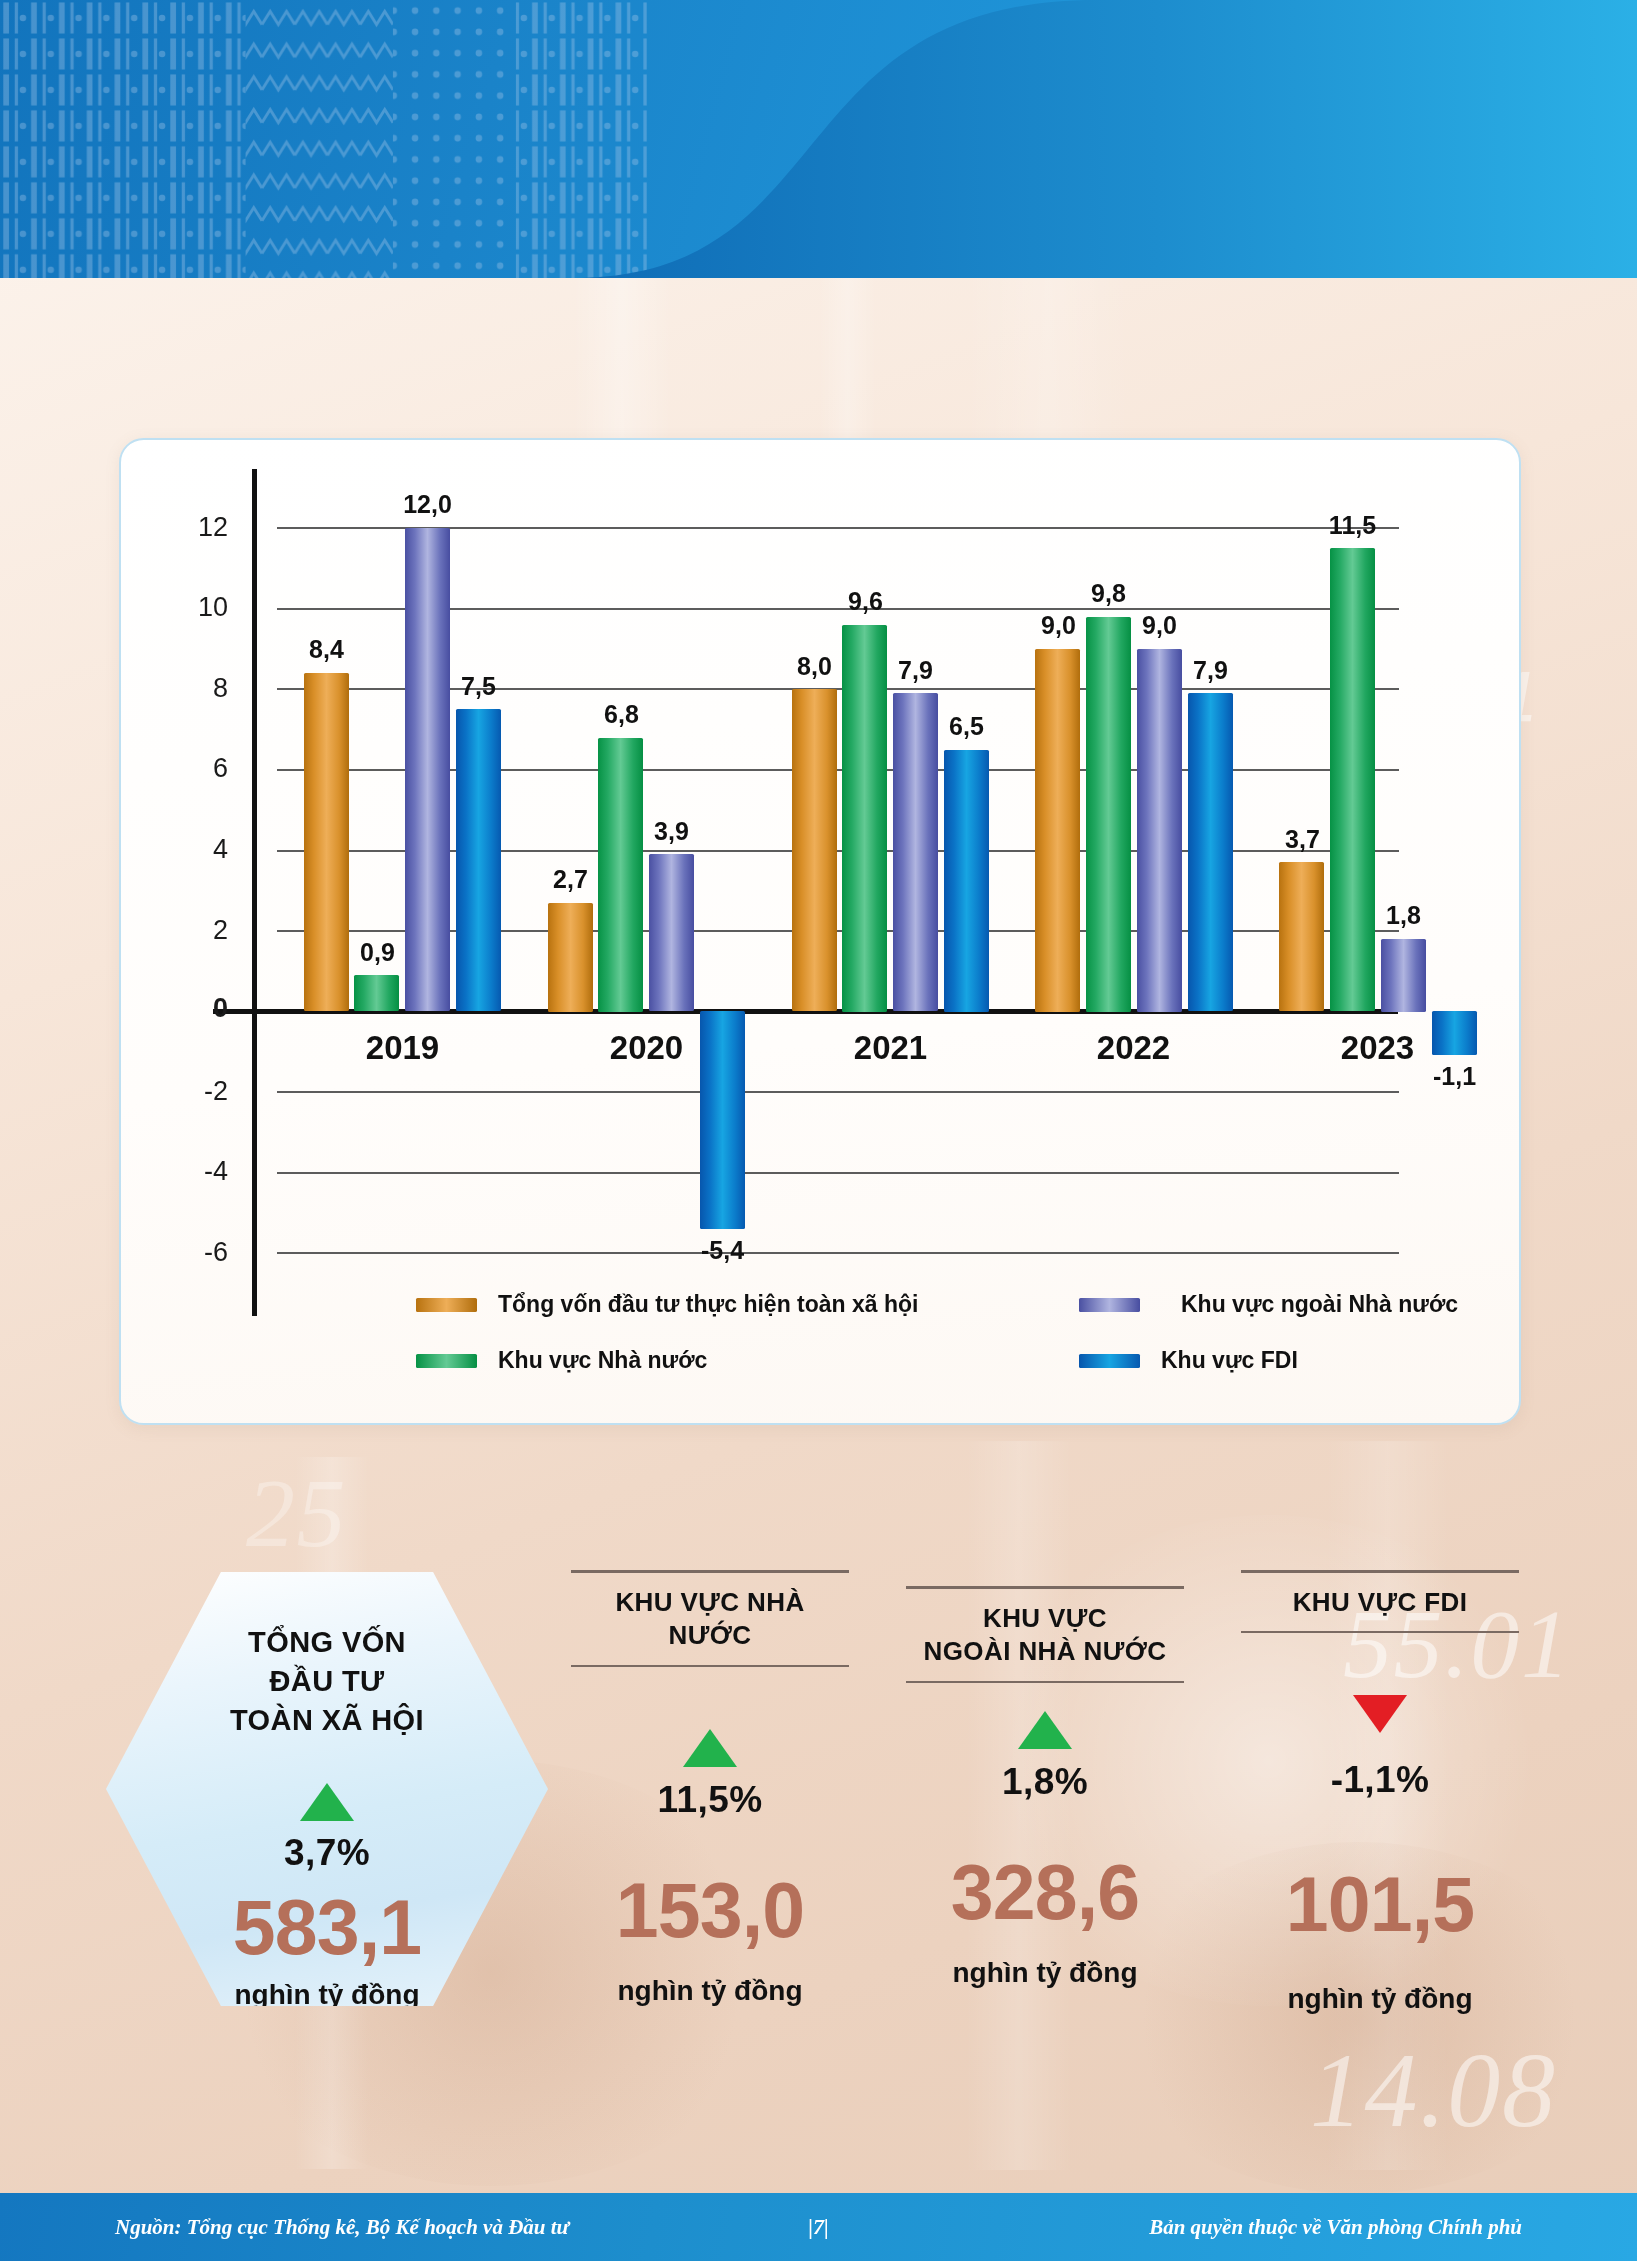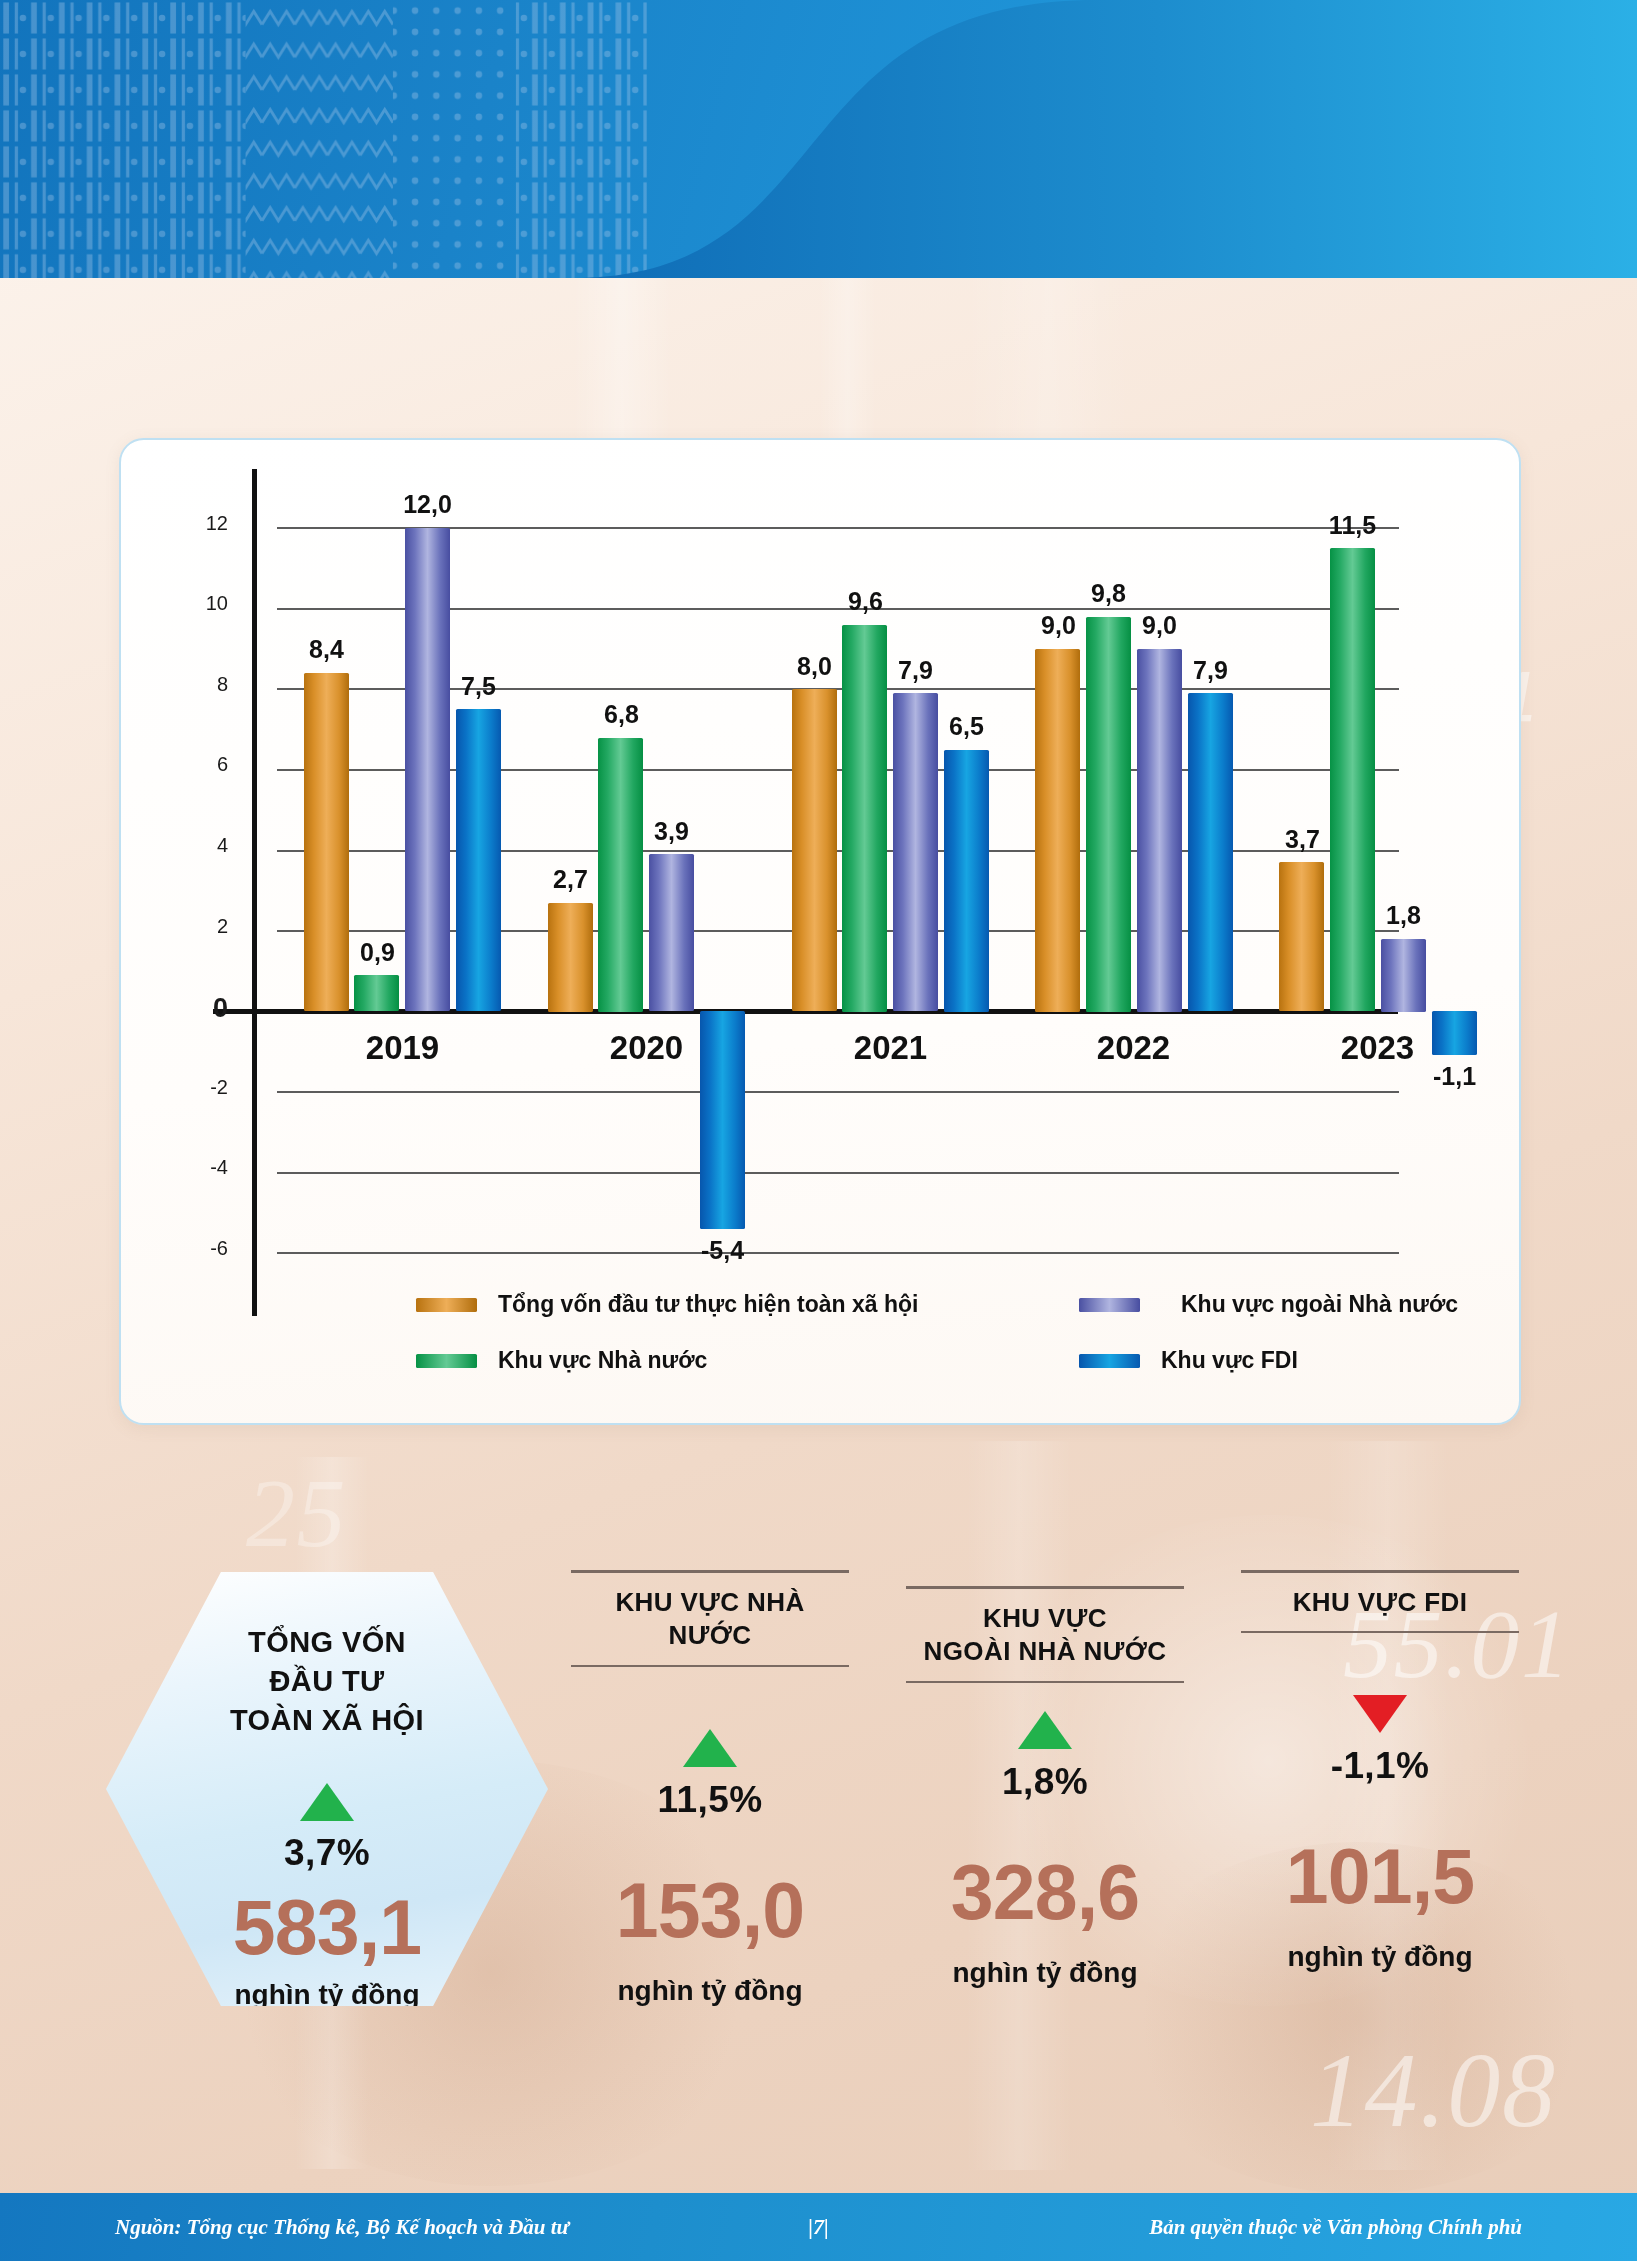--- a/index.html
+++ b/index.html
@@ -64,21 +64,21 @@
   }
 
   .plot {
     position:absolute; left:0; top:0; width:1402px; height:987px;
   }
   .gridline { position:absolute; height:1.6px; background:#5c5c5c; }
   .zeroline { position:absolute; height:4.9px; background:#111111; }
   .yaxis-line { position:absolute; width:4.9px; background:#111111; }
   .ytick {
     position:absolute; text-align:right; color:#1a1a1a;
-    font-size:20px; font-family:"Liberation Sans", sans-serif;
+    font-size:27px; font-family:"Liberation Sans", sans-serif;
   }
   .ytick.zero { font-weight:bold; font-size:27px; }
 
   .bar { position:absolute; border-radius:1.6px; }
   .bar.c-orange { background:linear-gradient(90deg,#b8720f 0%,#d98f28 22%,#eeae58 50%,#d9912c 78%,#b06d0c 100%); }
   .bar.c-green  { background:linear-gradient(90deg,#069245 0%,#24a963 22%,#63ca94 50%,#21a760 78%,#058f43 100%); }
   .bar.c-purple { background:linear-gradient(90deg,#4a50a2 0%,#6d74bd 22%,#b0b5e0 50%,#6a72bb 78%,#474da0 100%); }
   .bar.c-blue   { background:linear-gradient(90deg,#0756ad 0%,#0a72c6 22%,#17a5e2 50%,#0b7ccb 78%,#0659b0 100%); }
 
   .bar-label {
@@ -353,21 +353,21 @@
       <div class="unit" style="margin-top:26px;">nghìn tỷ đồng</div>
     </div>
   </div>
 
   <div class="col" style="left:1241px;top:31px;">
     <div class="col-rule"></div>
     <div class="col-head">
       <div>KHU VỰC FDI</div>
     </div>
     <div class="col-rule"></div>
-    <div class="col-body" style="margin-top:62px;">
+    <div class="col-body" style="margin-top:62px;gap:14px;">
       <div class="tri-down"></div>
       <div class="pct">-1,1%</div>
       <div class="bignum" style="margin-top:51px;">101,5</div>
       <div class="unit" style="margin-top:26px;">nghìn tỷ đồng</div>
     </div>
   </div>
 
 </div>
 
 <div class="footer">

